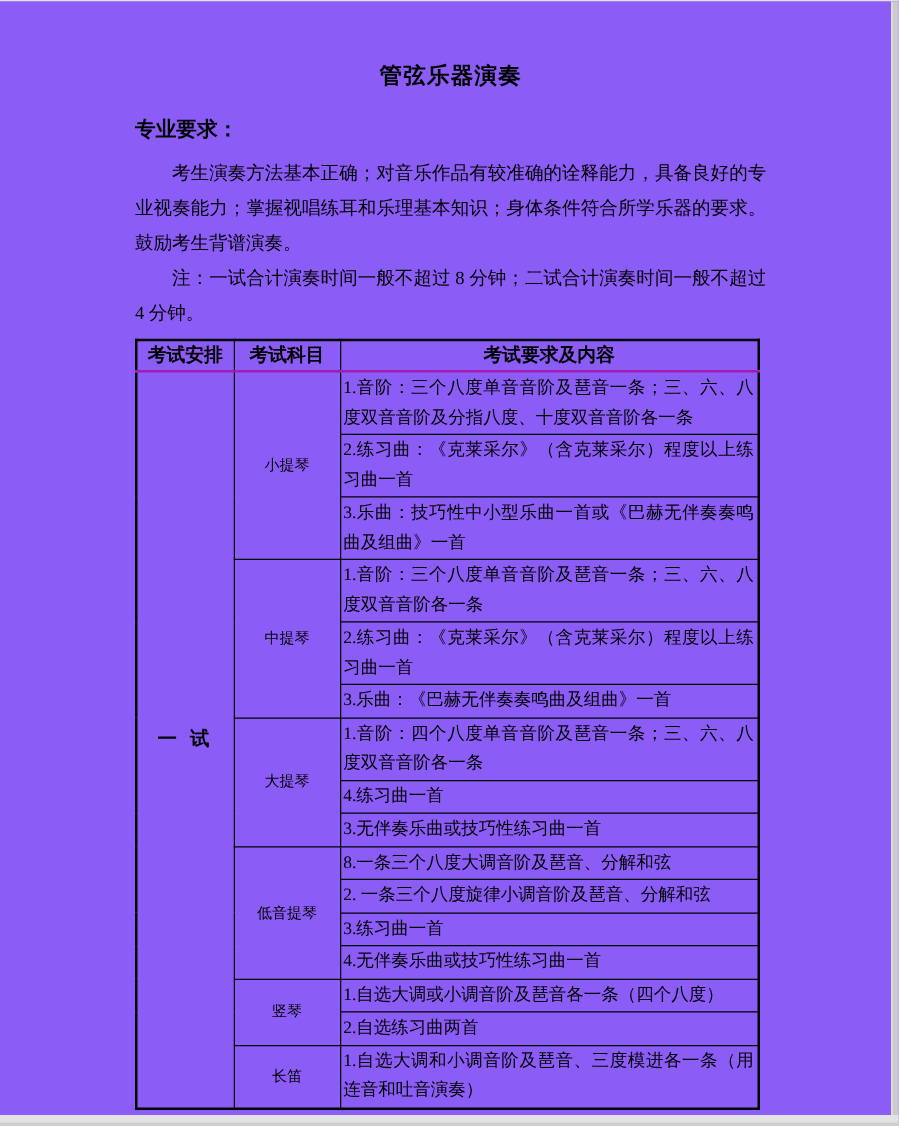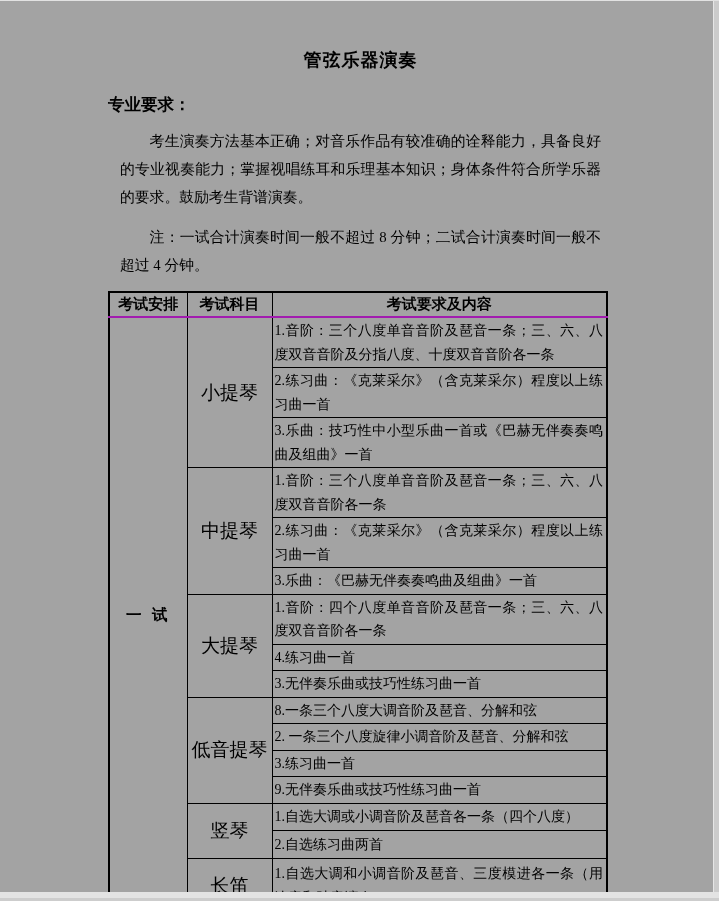--- a/index.html
+++ b/index.html
@@ -1,21 +1,21 @@
 <!DOCTYPE html>
 <html><head>
 <meta charset="utf-8">
 <style>
   * { box-sizing: border-box; }
   html, body { margin: 0; padding: 0; background: #ffffff; }
   .page {
     position: relative;
     width: 719px;
     height: 901px;
-    background: #a3a3a3;
+    background: #8b5cf6;
     color: #000000;
     font-family: "Liberation Serif", "DejaVu Serif", serif;
     overflow: hidden;
     border-top: 1px solid #e2e2e2;
   }
   .edge-right {
     position: absolute; top: 0; right: 0;
     width: 6px; height: 100%;
     background: #cbcbcb;
     border-left: 1px solid #e6e6e6;
@@ -37,21 +37,21 @@
     line-height: 26px;
   }
   .section-heading {
     margin: 20px 0 10px 0;
     font-size: 16.5px;
     font-weight: bold;
     font-family: "Liberation Sans", "DejaVu Sans", sans-serif;
     line-height: 22px;
   }
   .body-para {
-    margin: 12px;
+    margin: 0;
     font-size: 14.8px;
     line-height: 28px;
     text-align: justify;
     text-indent: 2em;
   }
 
   table.exam-table {
     border-collapse: collapse;
     margin-top: 6px;
     width: 498px;
@@ -76,21 +76,21 @@
     border-bottom: 2px solid #a21caf;
   }
   td.session {
     font-family: "Liberation Sans", "DejaVu Sans", sans-serif;
     font-weight: bold;
     font-size: 15.5px;
     text-align: center;
     letter-spacing: 3px;
   }
   td.subject {
-    font-size: 19px;
+    font-size: 12px;
     text-align: center;
     padding: 14px 2px;
   }
   td.req {
     font-size: 14px;
     line-height: 23.5px;
     padding: 1px 3px 1px 2px;
     text-align: justify;
     height: 24px;
   }
@@ -159,21 +159,21 @@
         <td class="subject" rowspan="4">低音提琴</td>
         <td class="req">8.一条三个八度大调音阶及琶音、分解和弦</td>
       </tr>
       <tr>
         <td class="req">2. 一条三个八度旋律小调音阶及琶音、分解和弦</td>
       </tr>
       <tr>
         <td class="req">3.练习曲一首</td>
       </tr>
       <tr>
-        <td class="req">9.无伴奏乐曲或技巧性练习曲一首</td>
+        <td class="req">4.无伴奏乐曲或技巧性练习曲一首</td>
       </tr>
 
       <tr>
         <td class="subject" rowspan="2">竖琴</td>
         <td class="req">1.自选大调或小调音阶及琶音各一条（四个八度）</td>
       </tr>
       <tr>
         <td class="req">2.自选练习曲两首</td>
       </tr>
 

